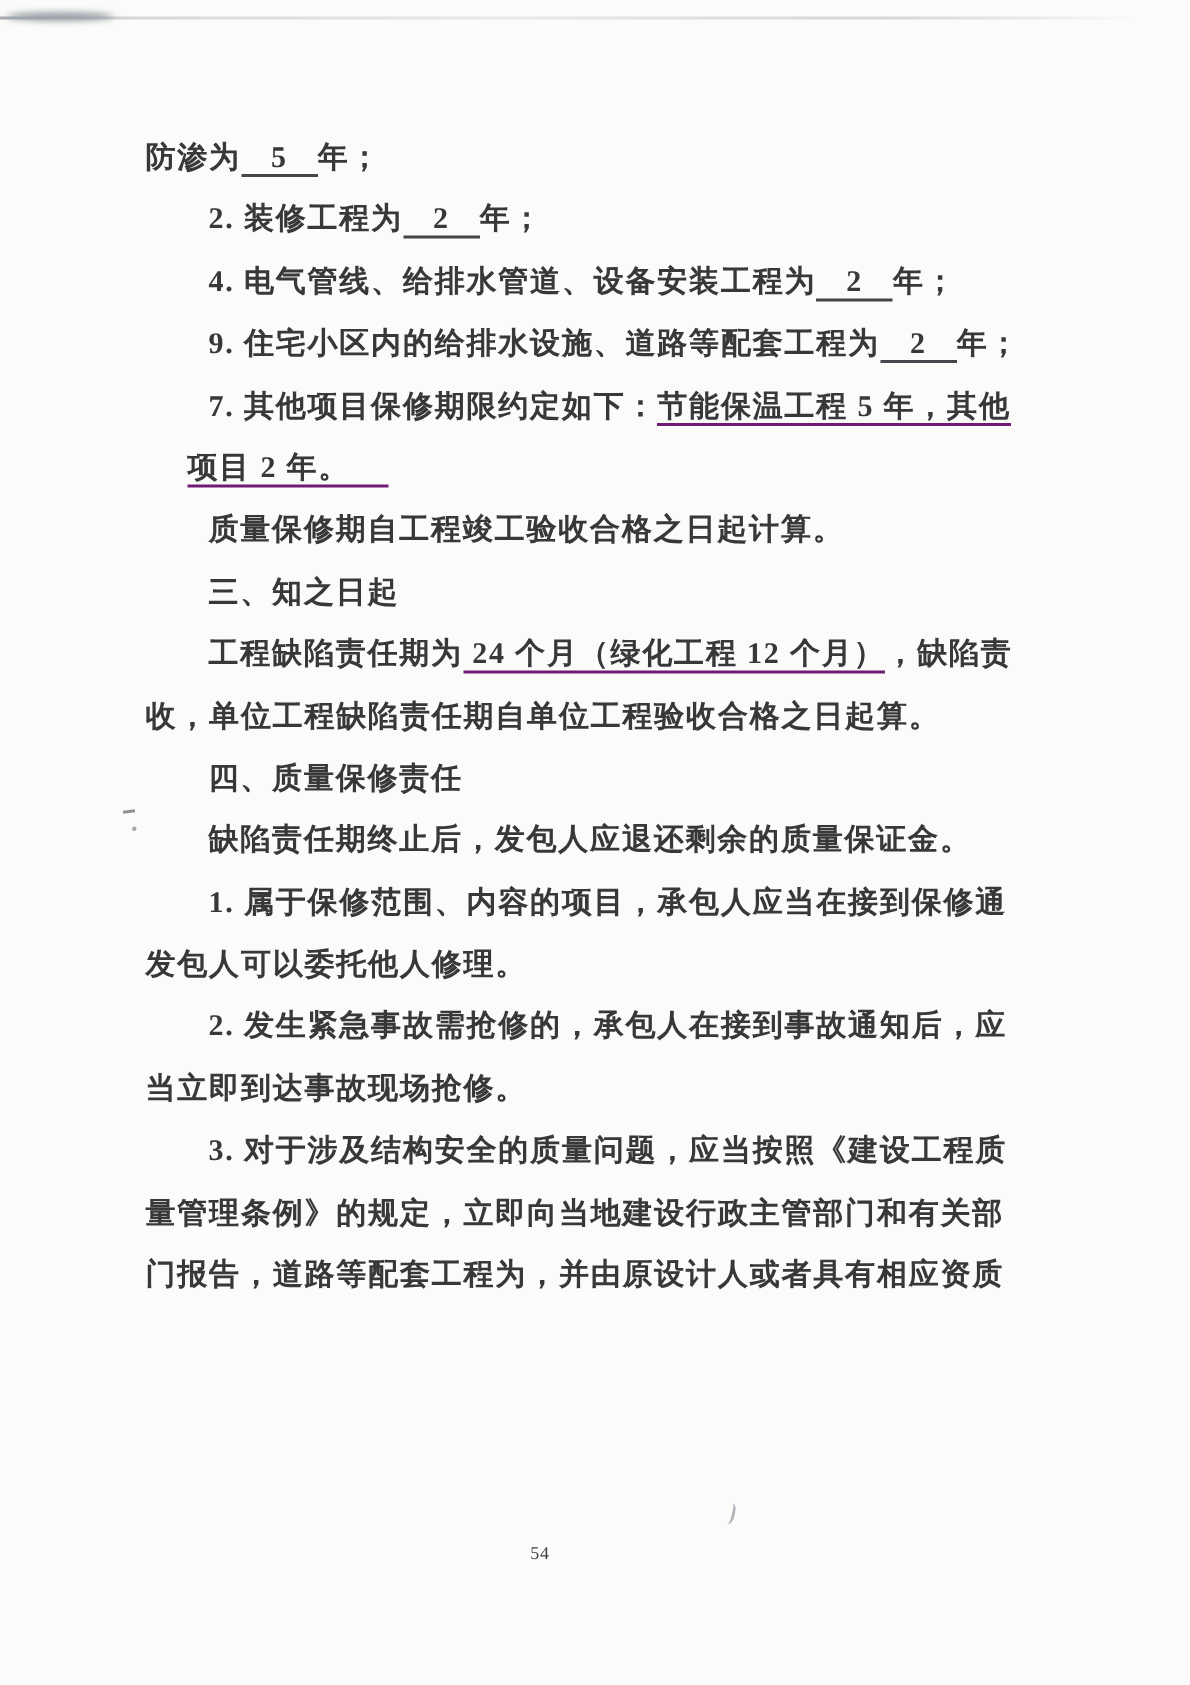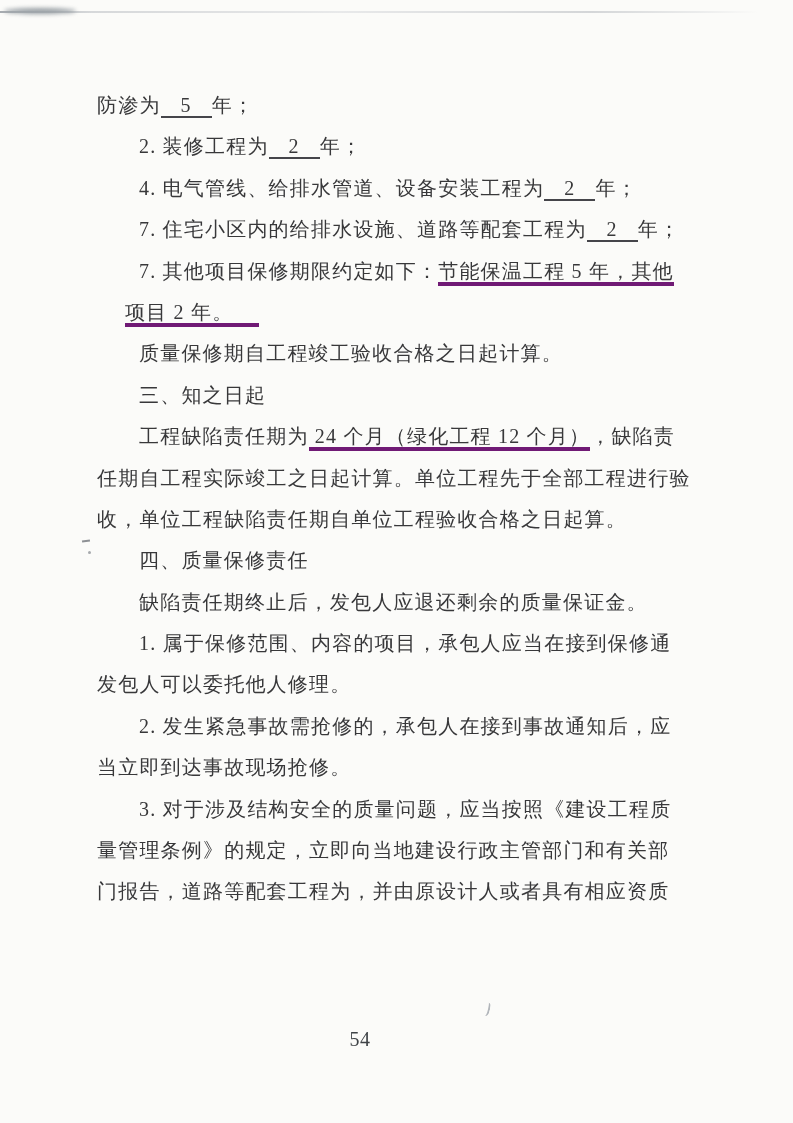--- a/index.html
+++ b/index.html
@@ -2,47 +2,47 @@
 <html><head>
 <meta charset="utf-8">
 <style>
   html,body{margin:0;padding:0;background:#ffffff;}
   .page{
     position:relative;width:793px;height:1123px;
     background:#fbfbf9;overflow:hidden;
     font-family:"Liberation Serif","DejaVu Serif",serif;
     color:#38383a;
   }
-  .content{position:absolute;left:97px;top:85px;width:625px;}
+  .content{position:absolute;left:97px;top:85px;width:625px;font-weight:bold;}
   .line{
     font-size:20px;letter-spacing:1.2px;line-height:41.4px;height:41.4px;
     white-space:pre;
   }
   .ind{padding-left:42px;}
-  .u{border-bottom:4px solid #701a75;}
+  .u{border-bottom:2px solid #701a75;}
   .blank{padding:0 20px;border-bottom:2px solid #45454a;}
   .endpad{padding-right:26px;margin-left:28px;}
   
   .scanline{
     position:absolute;top:11px;left:0;width:758px;height:2px;
     background:linear-gradient(to right,#a6abb0 0%,#d6d8da 12%,#e8e9ea 45%,#d4d6d8 78%,#ebecec 92%,rgba(255,255,255,0) 100%);
   }
   .scanblob{
     position:absolute;top:8px;left:4px;width:72px;height:6px;border-radius:50%;
     background:#99a0a5;filter:blur(2px);
   }
   .speck-a{position:absolute;left:82px;top:540px;width:8px;height:2px;background:#8d9094;transform:rotate(-8deg);}
   .speck-b{position:absolute;left:88px;top:551px;width:3px;height:3px;border-radius:50%;background:#a7aaad;}
   .squiggle{
     position:absolute;left:482px;top:1002px;width:6px;height:14px;
     border-right:2px solid #b2b6bb;border-radius:60% 40% 50% 50%;transform:rotate(12deg);
   }
   .pagenum{
     position:absolute;left:340px;top:1028px;width:40px;text-align:center;
-    font-size:20px;letter-spacing:.5px;color:#3f4347;
+    font-size:12px;letter-spacing:.5px;color:#3f4347;
   }
 </style>
 </head>
 <body>
 
 <div class="page">
 
   <div class="scanline"></div>
   <div class="scanblob"></div>
   <div class="speck-a"></div>
@@ -51,33 +51,32 @@
 
   <div class="content">
 
     <div class="line"><span>防渗为</span><span class="blank">5</span><span>年；</span></div>
 
     <div class="line ind"><span>2. 装修工程为</span><span class="blank">2</span><span>年；</span></div>
 
     <div class="line ind"><span>4. 电气管线、给排水管道、设备安装工程为</span><span class="blank">2</span><span>年；</span></div>
 
 
-    <div class="line ind"><span>7. 住宅小区内的给排水设施、道路等配套工程为</span><span class="blank">2</span><span>年；</span></div>
+    <div class="line ind"><span>9. 住宅小区内的给排水设施、道路等配套工程为</span><span class="blank">2</span><span>年；</span></div>
 
     <div class="line ind"><span>7. 其他项目保修期限约定如下：</span><span class="u">节能保温工程 5 年，其他</span></div>
 
     <div class="line"><span class="u endpad">项目 2 年。</span></div>
 
     <div class="line ind"><span>质量保修期自工程竣工验收合格之日起计算。</span></div>
 
     <div class="line ind"><span>三、知之日起</span></div>
 
     <div class="line ind"><span>工程缺陷责任期为</span><span class="u"> 24 个月（绿化工程 12 个月）</span><span>，缺陷责</span></div>
 
-    <div class="line"><span>任期自工程实际竣工之日起计算。单位工程先于全部工程进行验</span></div>
 
     <div class="line"><span>收，单位工程缺陷责任期自单位工程验收合格之日起算。</span></div>
 
     <div class="line ind"><span>四、质量保修责任</span></div>
 
     <div class="line ind"><span>缺陷责任期终止后，发包人应退还剩余的质量保证金。</span></div>
 
     <div class="line ind"><span>1. 属于保修范围、内容的项目，承包人应当在接到保修通</span></div>
 
 

